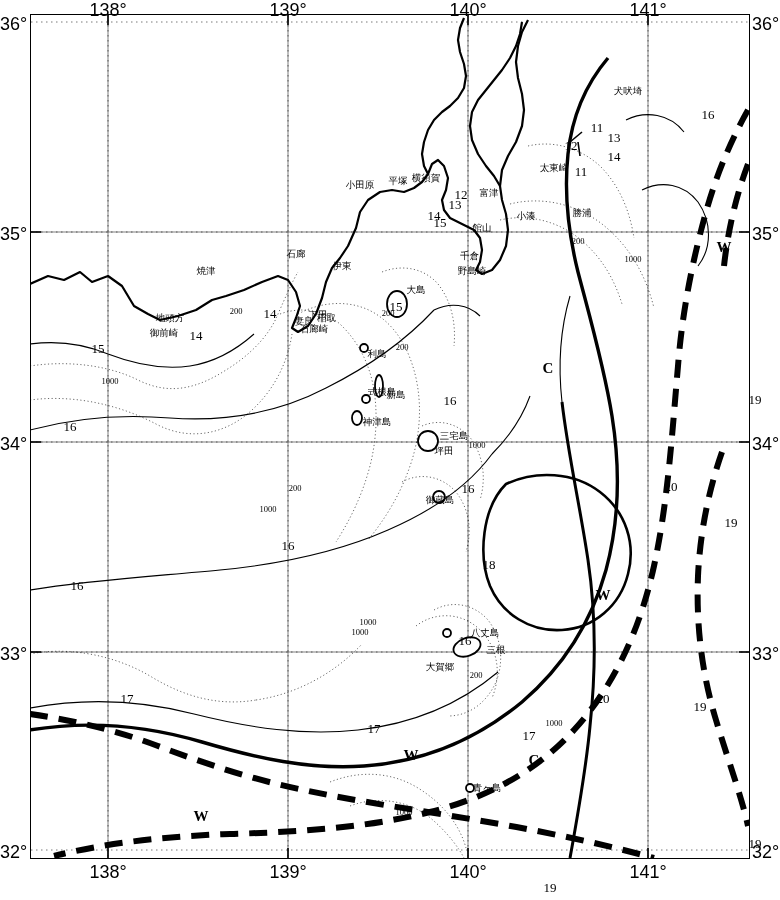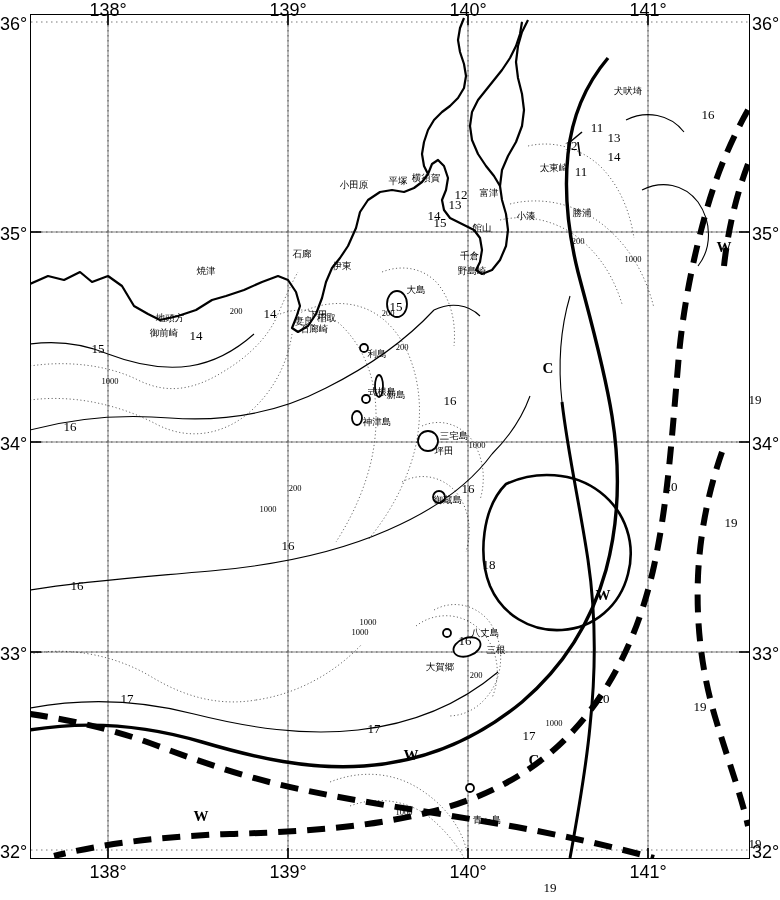--- a/index.html
+++ b/index.html
@@ -223,45 +223,45 @@
     </svg>
 
     <div id="place-layer">
         <div class="mt jp" style="left: 568px; top: 71px; width: 60px; text-align: center;">犬吠埼</div>
         <div class="mt jp" style="left: 494px; top: 148px; width: 60px; text-align: center;">太東崎</div>
         <div class="mt jp" style="left: 522px; top: 193px; width: 60px; text-align: center;">勝浦</div>
         <div class="mt jp" style="left: 466px; top: 196px; width: 60px; text-align: center;">小湊</div>
         <div class="mt jp" style="left: 429px; top: 173px; width: 60px; text-align: center;">富津</div>
         <div class="mt jp" style="left: 366px; top: 158px; width: 60px; text-align: center;">横須賀</div>
         <div class="mt jp" style="left: 338px; top: 161px; width: 60px; text-align: center;">平塚</div>
-        <div class="mt jp" style="left: 294px; top: 165px; width: 60px; text-align: center;">小田原</div>
+        <div class="mt jp" style="left: 300px; top: 165px; width: 60px; text-align: center;">小田原</div>
         <div class="mt jp" style="left: 422px; top: 208px; width: 60px; text-align: center;">館山</div>
         <div class="mt jp" style="left: 430px; top: 236px; width: 60px; ">千倉</div>
         <div class="mt jp" style="left: 412px; top: 251px; width: 60px; text-align: center;">野島崎</div>
         <div class="mt jp" style="left: 146px; top: 251px; width: 60px; text-align: center;">焼津</div>
-        <div class="mt jp" style="left: 242px; top: 234px; width: 60px; text-align: center;">石廊</div>
+        <div class="mt jp" style="left: 236px; top: 234px; width: 60px; text-align: center;">石廊</div>
         <div class="mt jp" style="left: 282px; top: 246px; width: 60px; text-align: center;">伊東</div>
         <div class="mt jp" style="left: 110px; top: 298px; width: 60px; text-align: center;">地頭方</div>
         <div class="mt jp" style="left: 104px; top: 313px; width: 60px; text-align: center;">御前崎</div>
         <div class="mt jp" style="left: 246px; top: 298px; width: 60px; text-align: right;">稲取</div>
         <div class="mt jp" style="left: 258px; top: 295px; width: 60px; text-align: center;">下田</div>
         <div class="mt jp" style="left: 244px; top: 301px; width: 60px; text-align: center;">妻良</div>
         <div class="mt jp" style="left: 254px; top: 309px; width: 60px; text-align: center;">石廊崎</div>
         <div class="mt jp" style="left: 356px; top: 270px; width: 60px; text-align: center;">大島</div>
         <div class="mt jp" style="left: 317px; top: 334px; width: 60px; text-align: center;">利島</div>
         <div class="mt jp" style="left: 336px; top: 375px; width: 60px; text-align: center;">新島</div>
         <div class="mt jp" style="left: 322px; top: 372px; width: 60px; text-align: center;">式根島</div>
         <div class="mt jp" style="left: 317px; top: 402px; width: 60px; text-align: center;">神津島</div>
         <div class="mt jp" style="left: 394px; top: 416px; width: 60px; text-align: center;">三宅島</div>
         <div class="mt jp" style="left: 384px; top: 431px; width: 60px; text-align: center;">坪田</div>
-        <div class="mt jp" style="left: 372px; top: 480px; width: 60px; text-align: right;">御蔵島</div>
+        <div class="mt jp" style="left: 380px; top: 480px; width: 60px; text-align: center;">御蔵島</div>
         <div class="mt jp" style="left: 425px; top: 613px; width: 60px; text-align: center;">八丈島</div>
         <div class="mt jp" style="left: 436px; top: 630px; width: 60px; text-align: center;">三根</div>
         <div class="mt jp" style="left: 380px; top: 647px; width: 60px; text-align: center;">大賀郷</div>
-        <div class="mt jp" style="left: 427px; top: 768px; width: 60px; text-align: center; margin-top: 32px;">青ヶ島</div>
+        <div class="mt jp" style="left: 427px; top: 768px; width: 60px; text-align: center;">青ヶ島</div>
       </div>
     <div id="temp-layer">
         <div class="mt num" style="left: 648px; top: 93px; width: 60px; text-align: center;">16</div>
         <div class="mt num" style="left: 537px; top: 106px; width: 60px; text-align: center;">11</div>
         <div class="mt num" style="left: 554px; top: 116px; width: 60px; text-align: center;">13</div>
         <div class="mt num" style="left: 511px; top: 124px; width: 60px; text-align: center;">12</div>
         <div class="mt num" style="left: 554px; top: 135px; width: 60px; text-align: center;">14</div>
         <div class="mt num" style="left: 521px; top: 150px; width: 60px; text-align: center;">11</div>
         <div class="mt num" style="left: 401px; top: 173px; width: 60px; text-align: center;">12</div>
         <div class="mt num" style="left: 395px; top: 183px; width: 60px; text-align: center;">13</div>

